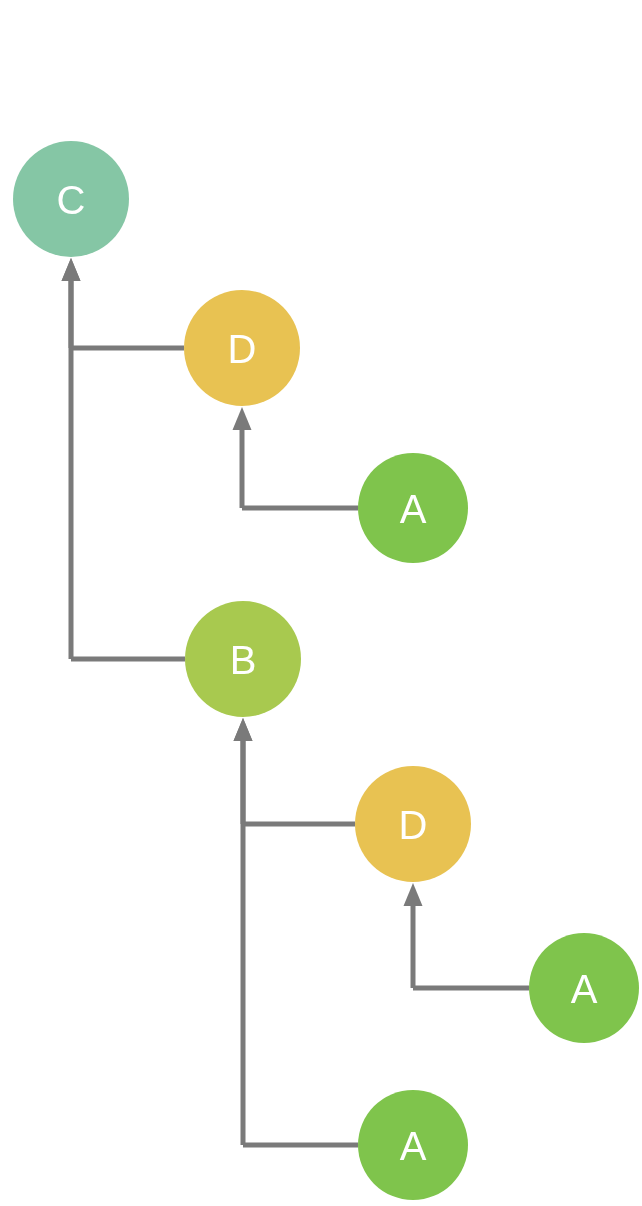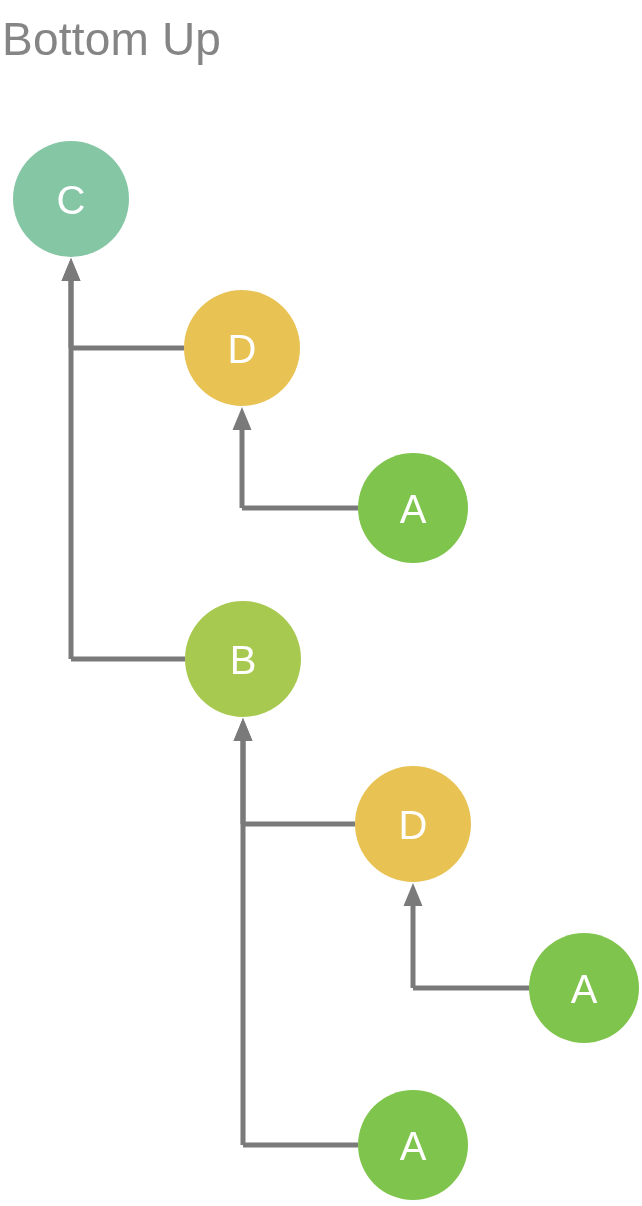--- a/index.html
+++ b/index.html
@@ -42,21 +42,20 @@
     fill: #ffffff;
     text-anchor: middle;
     dominant-baseline: central;
   }
 </style>
 </head>
 <body>
 
 <div id="canvas">
 
-  <div id="title">Bottom Up</div>
 
   <svg id="graph" viewBox="0 0 642 1206" width="642" height="1206" xmlns="http://www.w3.org/2000/svg">
     <g id="edge-layer">
         <g>
           <path d="M 71 348 H 184" stroke="#7a7a7a" stroke-width="5" fill="none" stroke-linecap="butt"></path>
           <path d="M 71 348 V 281" stroke="#7a7a7a" stroke-width="5" fill="none" stroke-linecap="butt"></path>
           <polygon points="71,258 61.5,281 80.5,281" fill="#7a7a7a"></polygon>
         </g>
         <g>
           <path d="M 71 659 H 185" stroke="#7a7a7a" stroke-width="5" fill="none" stroke-linecap="butt"></path>

